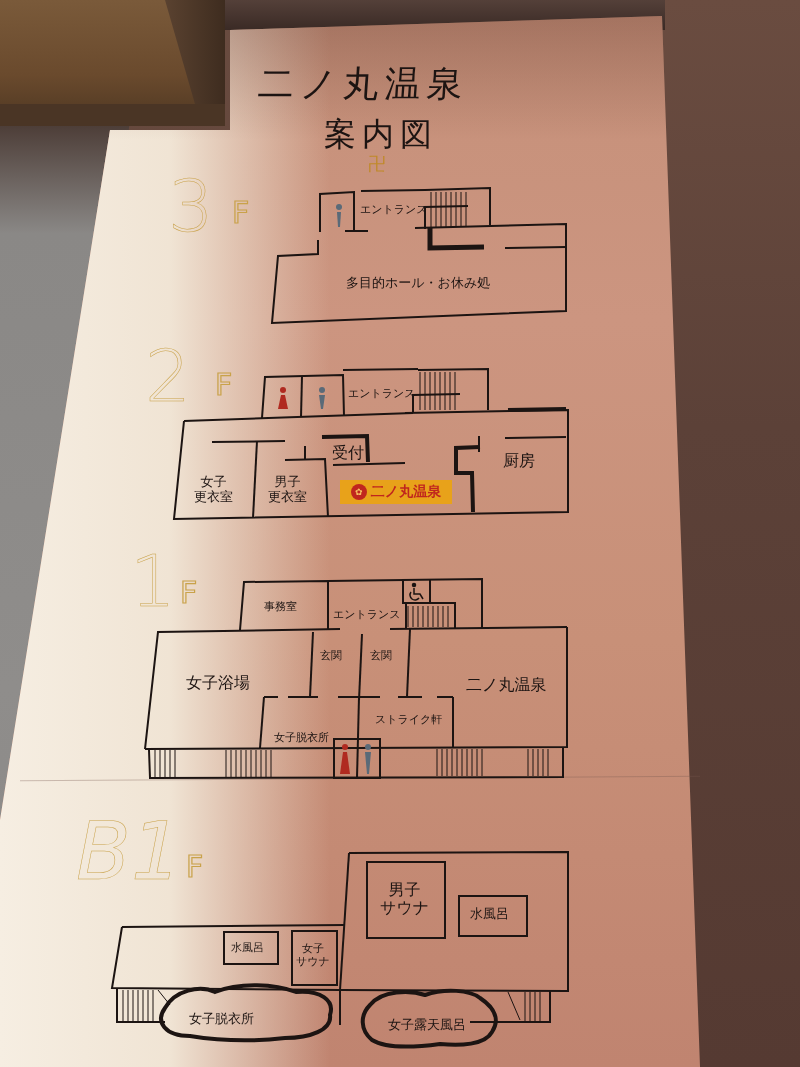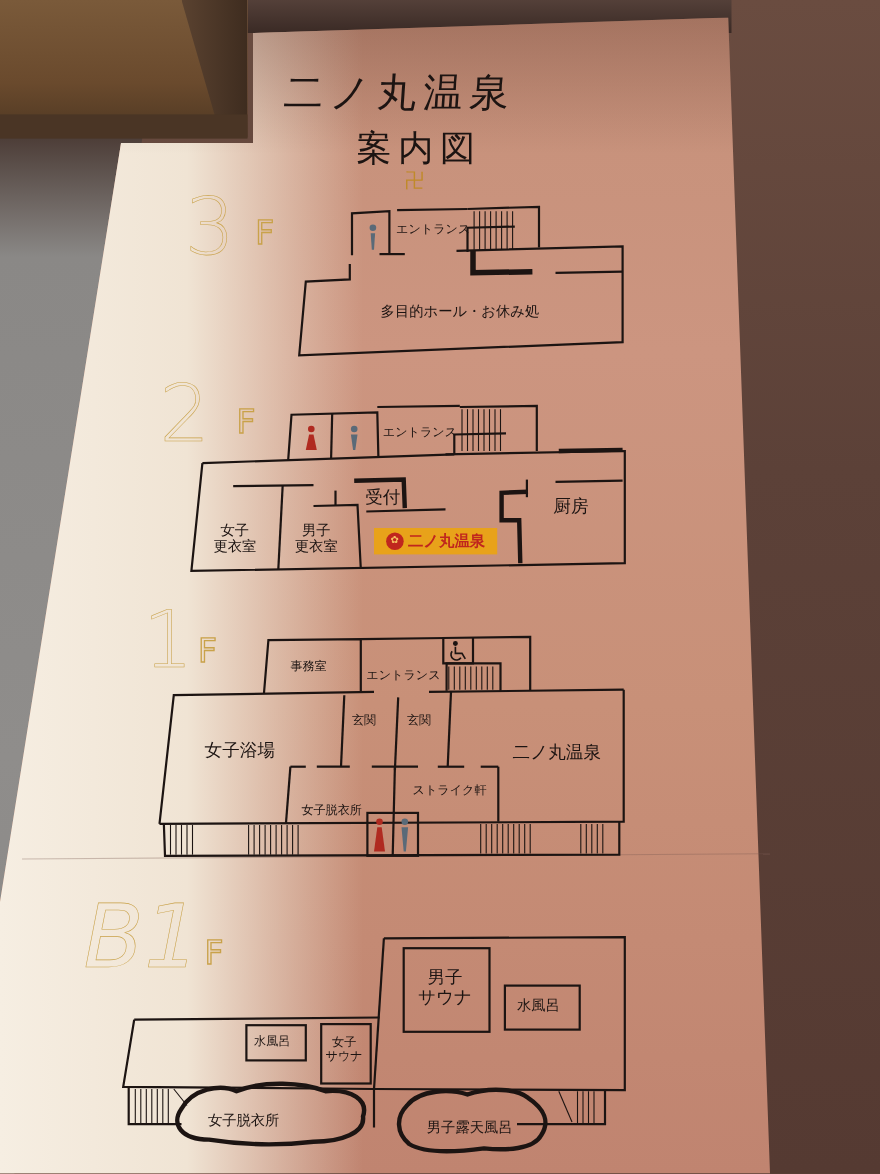--- a/index.html
+++ b/index.html
@@ -296,13 +296,13 @@
   <div>男子</div>
   <div>サウナ</div>
 </div>
 <div class="lbl s13" style="left:470px;top:907px;">水風呂</div>
 <div class="lbl s11" style="left:231px;top:941px;">水風呂</div>
 <div class="lbl s11" style="left:296px;top:942px;">
   <div>女子</div>
   <div>サウナ</div>
 </div>
 <div class="lbl s13" style="left:189px;top:1012px;">女子脱衣所</div>
-<div class="lbl s13" style="left:388px;top:1018px;">男子露天風呂</div>
+<div class="lbl s13" style="left:388px;top:1018px;">女子露天風呂</div>
 
 </body></html>

